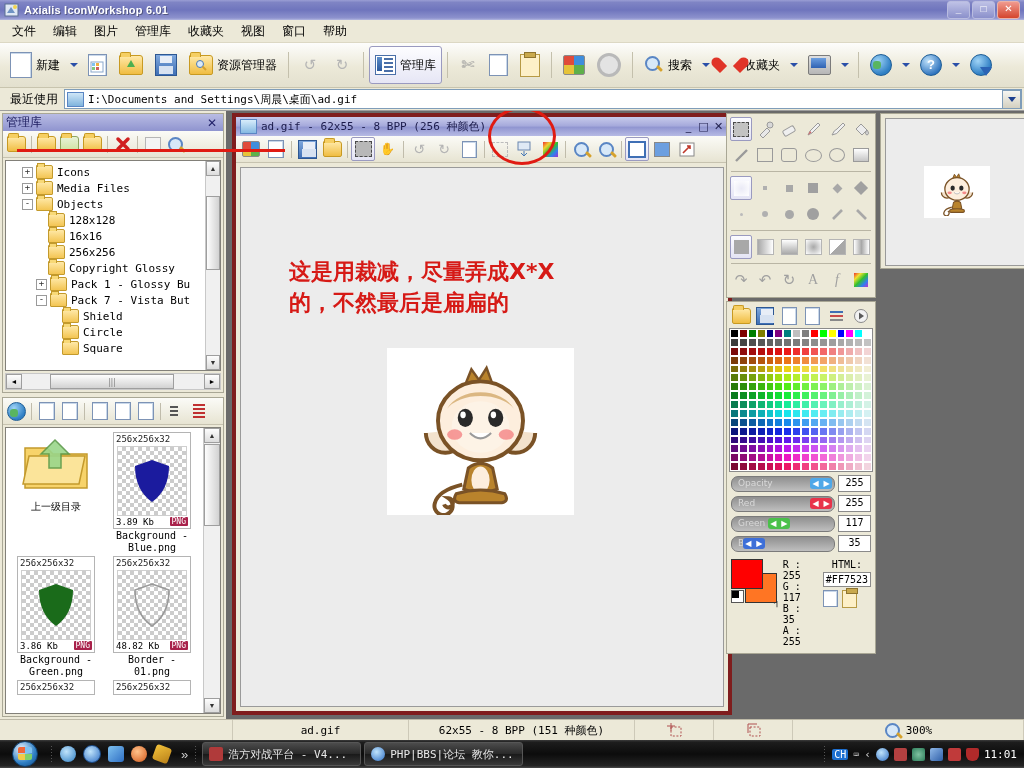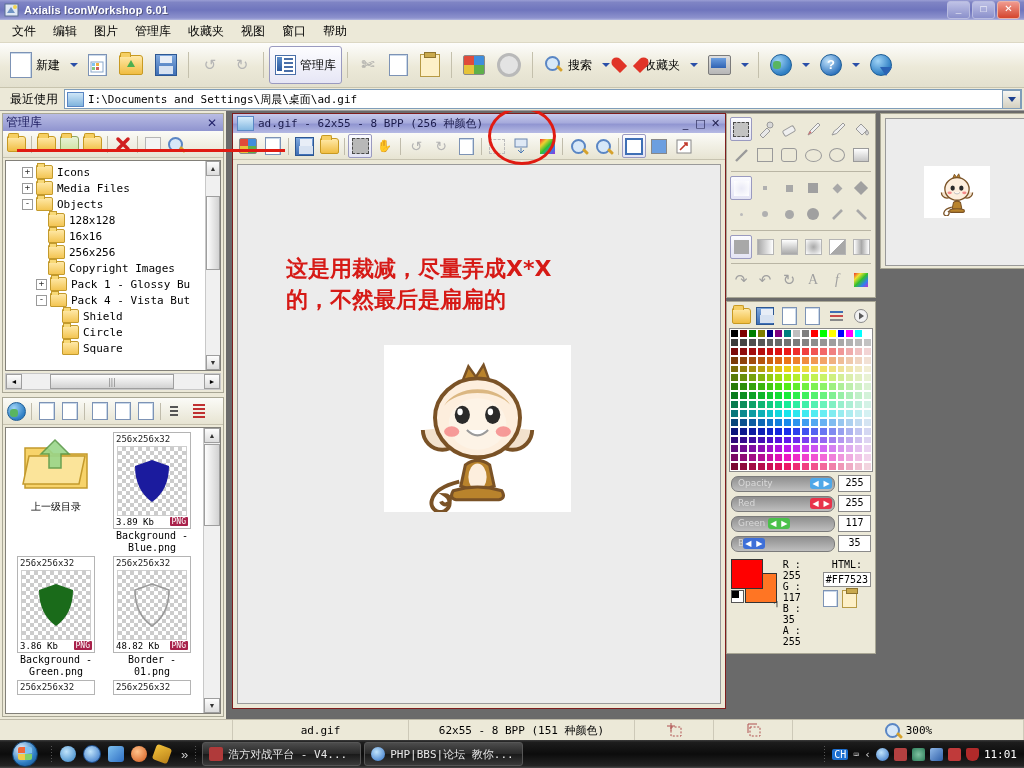--- a/index.html
+++ b/index.html
@@ -164,21 +164,21 @@
   .thumb .meta{display:flex;align-items:flex-start;justify-content:space-between;padding:0 1px;}
   .thumb .kb{font-family:"DejaVu Sans Mono",monospace;font-size:9px;}
   .badge{background:#a8214a;color:#fff;font-size:8px;padding:0 2px;font-family:"DejaVu Sans Mono",monospace;
      border-radius:1px;}
   .thumb .nm{font-family:"DejaVu Sans Mono",monospace;font-size:10px;text-align:center;line-height:12px;
      margin-top:1px;}
   .upfolder{width:74px;height:68px;position:relative;}
 
   
   .mdi{position:absolute;left:232px;top:2px;width:492px;height:594px;
-     background:#ece9d8;border:1px solid #7f1d1d;display:flex;flex-direction:column;}
+     background:#ece9d8;border:4px solid #7f1d1d;display:flex;flex-direction:column;}
   .mdi-title{height:19px;background:linear-gradient(to bottom,#c7caeb,#a7abdc 45%,#9196d1 55%,#b6bae4);
      display:flex;align-items:center;padding:0 2px;}
   .mdi-title .mic{width:15px;height:13px;background:linear-gradient(to bottom,#d7ecfb,#85b9e2);
      border:1px solid #5a86c4;margin:0 4px 0 2px;}
   .mdi-title .mt{font-size:11px;font-family:"DejaVu Sans Mono",monospace;color:#1a1a4a;flex:1;}
   .mdi-title .mb{width:15px;text-align:center;font-size:11px;color:#22224f;font-family:"DejaVu Sans",sans-serif;}
   .mdi-tools{height:26px;background:linear-gradient(to bottom,#fbfbf7,#e7e4d2);display:flex;align-items:center;
      gap:1px;padding:0 3px;border-bottom:1px solid #c7c3b0;}
   .mtb{width:22px;height:22px;display:flex;align-items:center;justify-content:center;border:1px solid transparent;
      border-radius:2px;}
@@ -316,20 +316,29 @@
     <div class="tbtn">
       <span class="ic folder">
         <svg width="12" height="12" viewBox="0 0 12 12" style="position:absolute;left:5px;top:2px">
             <path d="M2 9 L6 2 L10 9 Z" fill="#4caf50"></path>
           </svg>
       </span>
     </div>
     <div class="tbtn">
       <span class="ic disk"></span>
     </div>
+    <div class="tbtn">
+      <span class="ic folder">
+        <svg width="12" height="12" viewBox="0 0 12 12" style="position:absolute;left:5px;top:3px">
+            <circle cx="5" cy="5" r="3.5" fill="#dbeaf8" stroke="#4a7ab5"></circle>
+            <line x1="7.5" y1="7.5" x2="11" y2="11" stroke="#d6a22c" stroke-width="2"></line>
+          </svg>
+      </span>
+      <span class="lbl">资源管理器</span>
+    </div>
     <div class="sep"></div>
     <div class="tbtn">
         <span class="ic undo">↺</span>
       </div>
     <div class="tbtn">
         <span class="ic redo">↻</span>
       </div>
     <div class="sep"></div>
     <div class="tbtn active">
       <span class="ic lib"></span>
@@ -455,31 +464,31 @@
                 <span class="tlbl">16x16</span>
               </div>
               <div class="trow" style="padding-left: 28px;">
                 <span class="tog none"></span>
                 <span class="tfold"></span>
                 <span class="tlbl">256x256</span>
               </div>
               <div class="trow" style="padding-left: 28px;">
                 <span class="tog none"></span>
                 <span class="tfold"></span>
-                <span class="tlbl">Copyright Images</span>
+                <span class="tlbl">Copyright Glossy</span>
               </div>
               <div class="trow" style="padding-left: 28px;">
                 <span class="tog">+</span>
                 <span class="tfold"></span>
                 <span class="tlbl">Pack 1 - Glossy Bu</span>
               </div>
               <div class="trow" style="padding-left: 28px;">
                 <span class="tog">-</span>
                 <span class="tfold"></span>
-                <span class="tlbl">Pack 4 - Vista But</span>
+                <span class="tlbl">Pack 7 - Vista But</span>
               </div>
               <div class="trow" style="padding-left: 42px;">
                 <span class="tog none"></span>
                 <span class="tfold"></span>
                 <span class="tlbl">Shield</span>
               </div>
               <div class="trow" style="padding-left: 42px;">
                 <span class="tog none"></span>
                 <span class="tfold"></span>
                 <span class="tlbl">Circle</span>

